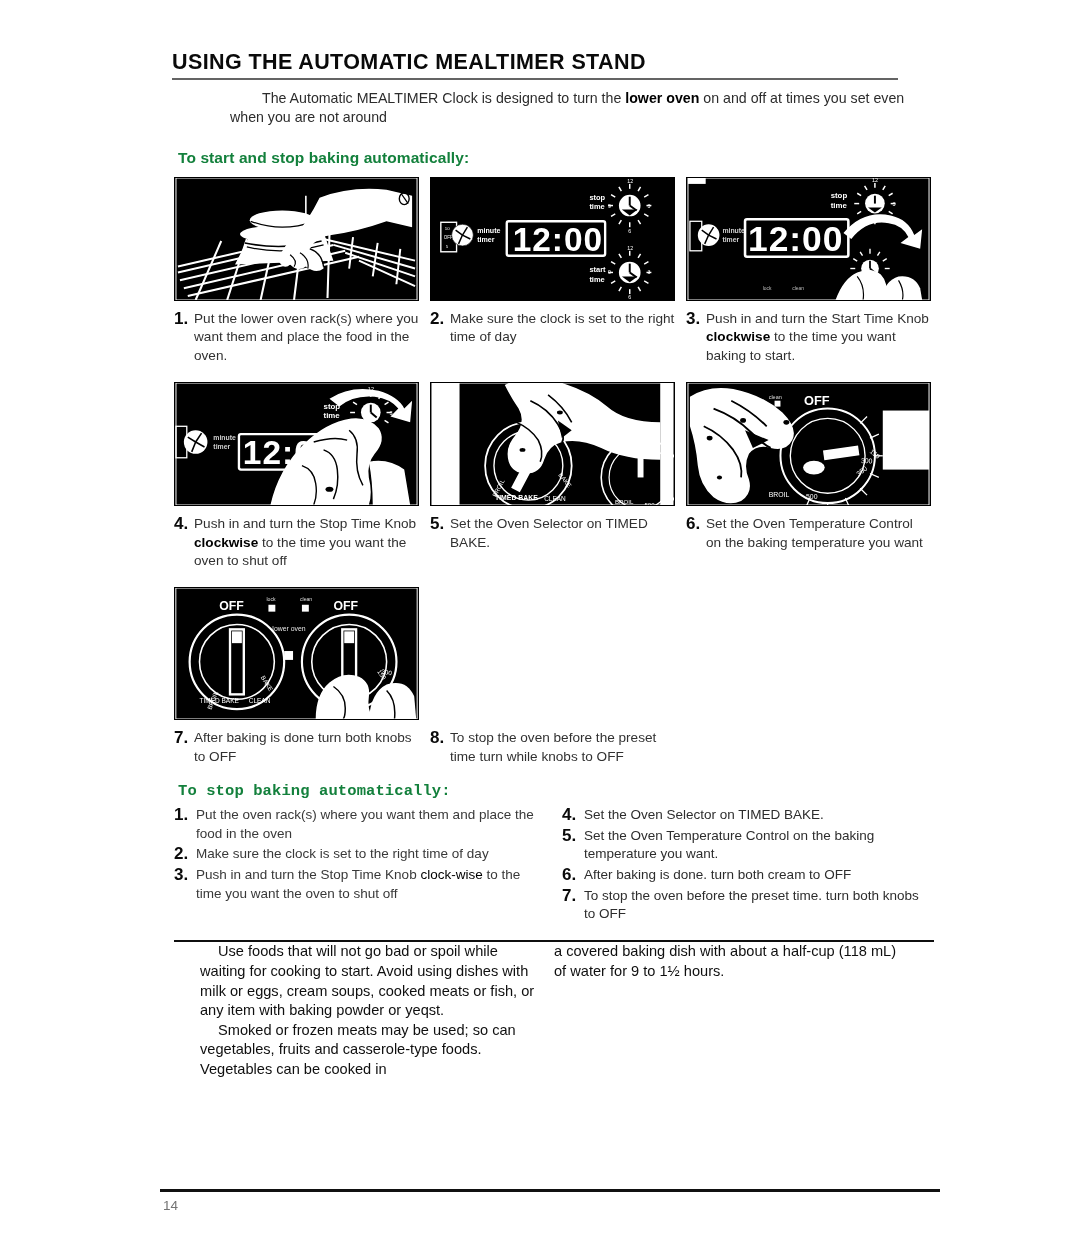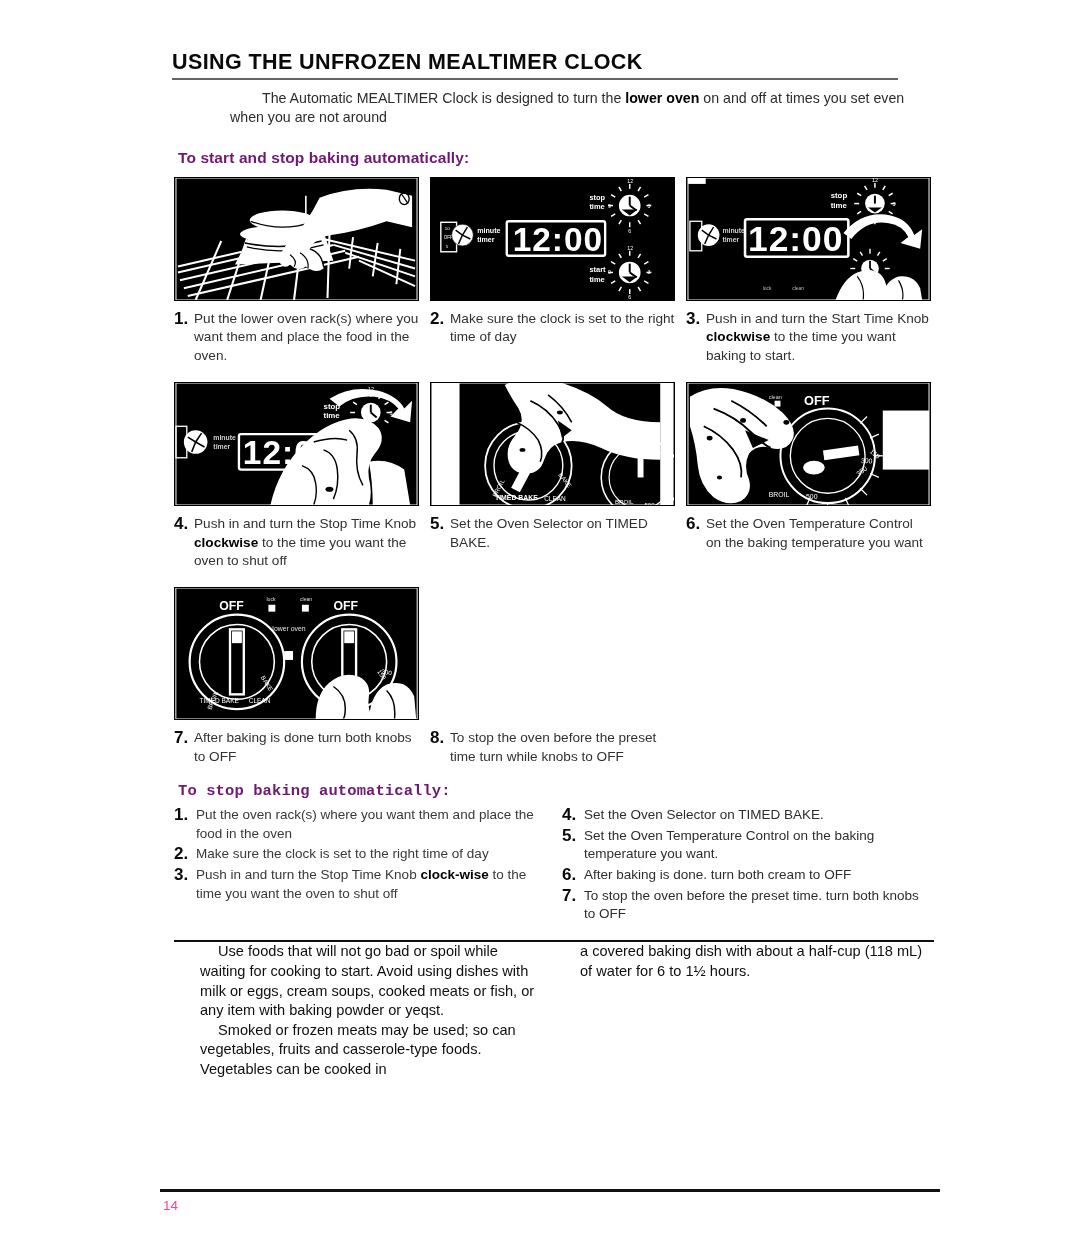--- a/index.html
+++ b/index.html
@@ -55,21 +55,21 @@
     margin: 0 0 0 58px;
     width: 690px;
   }
   .intro .ind { display:inline-block; width: 32px; }
   .intro b { color: #000; font-weight: bold; }
 
   
   .sec-head {
     font-size: 15.5px;
     font-weight: bold;
-    color: #701a75;
+    color: #15803d;
     letter-spacing: 0.1px;
     margin: 22px 0 10px 6px;
   }
   .sec-head.tight { margin-top: 16px; margin-bottom: 6px; font-family: Liberation Mono, monospace; }
 
   
   .fig-row {
     display: flex;
     gap: 11px;
     margin-left: 2px;
@@ -127,42 +127,42 @@
   }
   .li .num {
     font-weight: bold;
     font-size: 17px;
     color: #0c0c0c;
     min-width: 22px;
     line-height: 18.6px;
     flex: 0 0 auto;
   }
   .li .txt { flex: 1 1 auto; }
-  .li .txt b { color: #000; font-weight: bold; text-align: center; }
+  .li .txt b { color: #000; font-weight: normal; text-align: center; }
   .col-right .li { color: #2f2f2f; }
 
   
   .rule {
     height: 2.5px;
     background: #111;
     width: 760px;
     margin: 14px 0 0 2px;
   }
 
   
   .caution-head {
     font-size: 15px;
     font-weight: bold;
     letter-spacing: 0.3px;
     color: #0b0b0b;
     margin: 20px 0 6px 28px;
   }
   .caution-cols {
     display: flex;
-    gap: 34px;
+    gap: 8px;
     margin-left: 28px;
   }
   .caution-col { width: 346px; }
   .caution-col p {
     font-size: 14.6px;
     line-height: 19.6px;
     color: #111;
     margin: 0;
     font-weight: 500;
   }
@@ -177,34 +177,34 @@
     top: 1189px;
     width: 780px;
     height: 2.5px;
     background: #111;
   }
   .page-num {
     position: absolute;
     left: 163px;
     top: 1198px;
     font-size: 13.5px;
-    color: #ec4899;
+    color: #737373;
     font-weight: 500;
   }
 
   
   .scan-soft { filter: contrast(1.02); }
 </style>
 </head>
 <body>
 
 <div class="page">
   <div class="content scan-soft">
 
-    <h1 class="title">USING THE UNFROZEN MEALTIMER  CLOCK</h1>
+    <h1 class="title">USING THE AUTOMATIC MEALTIMER  STAND</h1>
     <div class="title-rule"></div>
 
     <p class="intro"><span class="ind"></span><span>The Automatic MEALTIMER Clock is designed to turn the </span><b>lower oven</b><span> on and off at times you set  even when you are not around</span></p>
 
     <div class="sec-head">To start and stop baking automatically:</div>
 
     <div class="fig-row">
 
       <div class="fig">
         <svg viewBox="0 0 245 124" xmlns="http://www.w3.org/2000/svg">
@@ -651,21 +651,21 @@
     </div>
 
     <div class="rule"></div>
 
     <div class="caution-cols">
       <div class="caution-col">
         <p><span class="ind"></span><span>Use foods that will not go bad or spoil while waiting for cooking to start. Avoid using dishes with milk or eggs, cream soups, cooked meats or fish, or any item with baking powder or yeqst.</span></p>
         <p><span class="ind"></span><span>Smoked or frozen meats may be used; so can vegetables, fruits and casserole-type foods. Vegetables can be cooked in</span></p>
       </div>
       <div class="caution-col">
-        <p>a covered baking dish with about a half-cup (118 mL) of water for 6 to 1½ hours.</p>
+        <p>a covered baking dish with about a half-cup (118 mL) of water for 9 to 1½ hours.</p>
       </div>
     </div>
 
   </div>
 
   <div class="foot-rule"></div>
   <div class="page-num">14</div>
 </div>
 
 </body></html>

